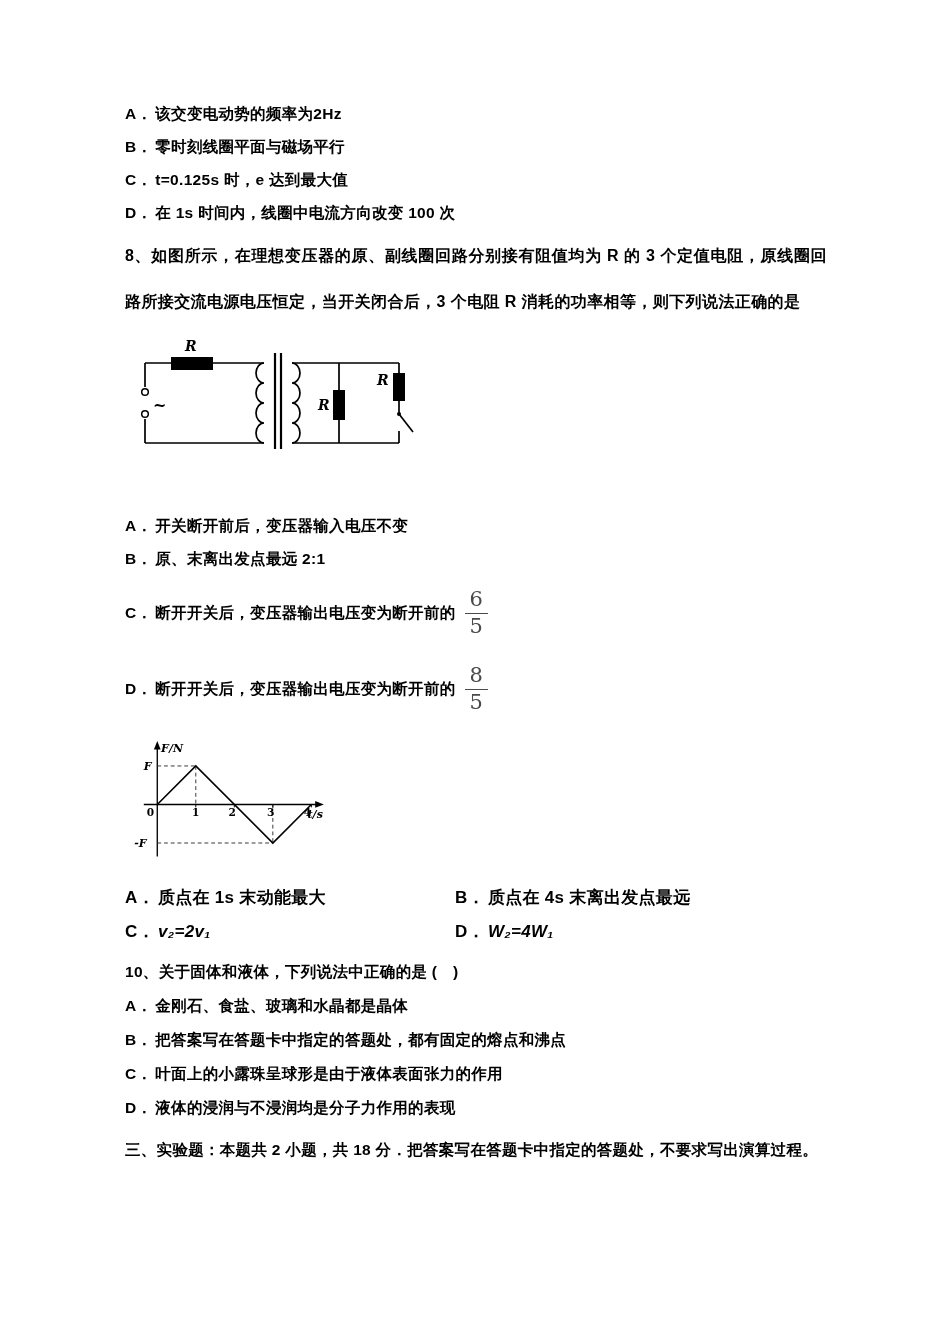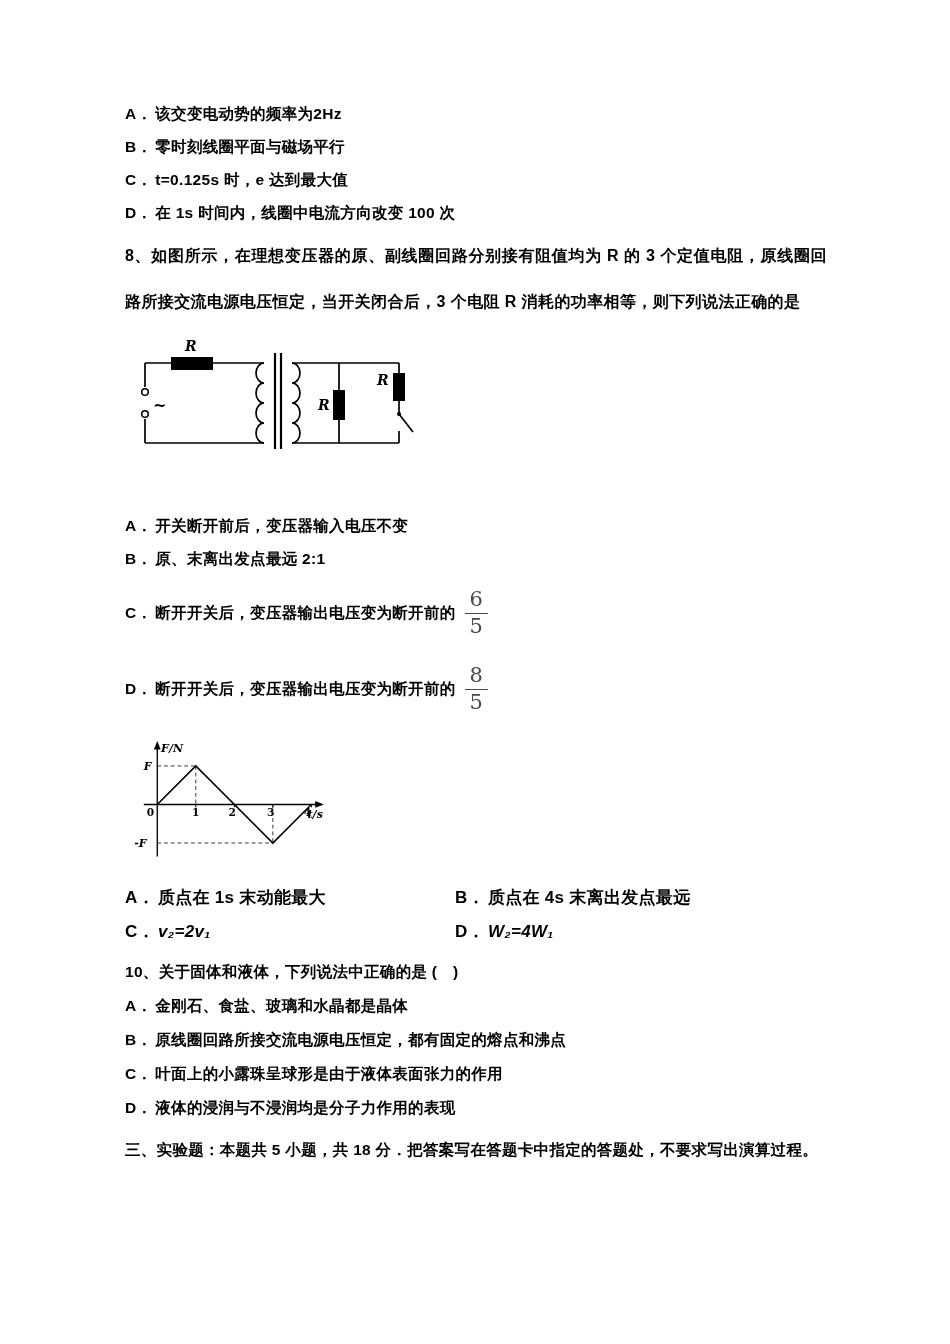--- a/index.html
+++ b/index.html
@@ -121,20 +121,20 @@
   <div class="q9-grid">
     <div><span class="opt-label">A．</span><span>质点在 1s 末动能最大</span></div>
     <div><span class="opt-label">B．</span><span>质点在 4s 末离出发点最远</span></div>
     <div><span class="opt-label">C．</span><span class="var">v₂=2v₁</span></div>
     <div><span class="opt-label">D．</span><span class="var">W₂=4W₁</span></div>
   </div>
 
   <div class="q10">
     <div class="opt" style="margin-top:6px;">10、关于固体和液体，下列说法中正确的是 (　)</div>
     <div class="opt"><span class="opt-label">A．</span><span>金刚石、食盐、玻璃和水晶都是晶体</span></div>
-    <div class="opt"><span class="opt-label">B．</span><span>原线圈回路所接交流电源电压恒定，都有固定的熔点和沸点</span></div>
+    <div class="opt"><span class="opt-label">B．</span><span>把答案写在答题卡中指定的答题处，都有固定的熔点和沸点</span></div>
     <div class="opt"><span class="opt-label">C．</span><span>叶面上的小露珠呈球形是由于液体表面张力的作用</span></div>
     <div class="opt"><span class="opt-label">D．</span><span>液体的浸润与不浸润均是分子力作用的表现</span></div>
   </div>
 
-  <div class="sec">三、实验题：本题共 5 小题，共 18 分．把答案写在答题卡中指定的答题处，不要求写出演算过程。</div>
+  <div class="sec">三、实验题：本题共 2 小题，共 18 分．把答案写在答题卡中指定的答题处，不要求写出演算过程。</div>
 
 </div>
 
 </body></html>

